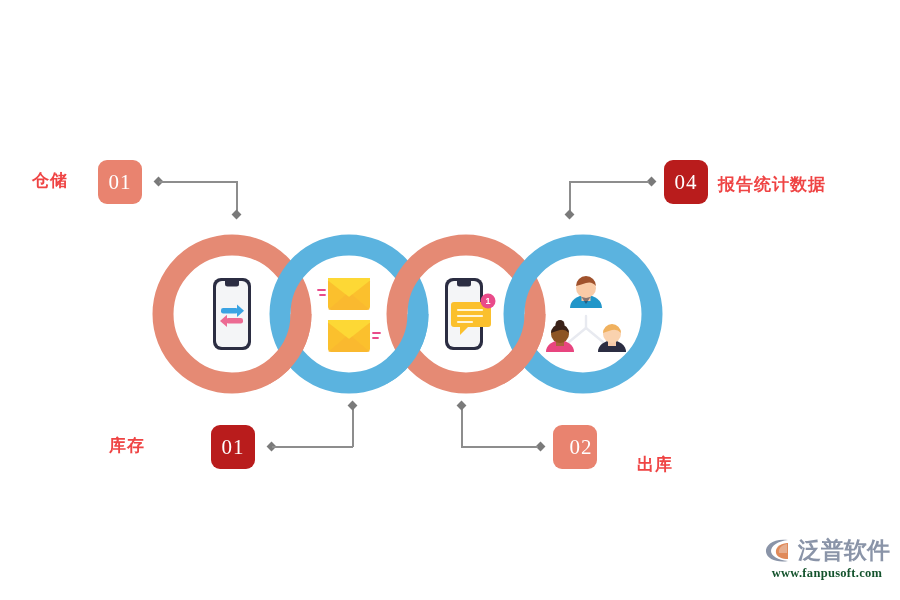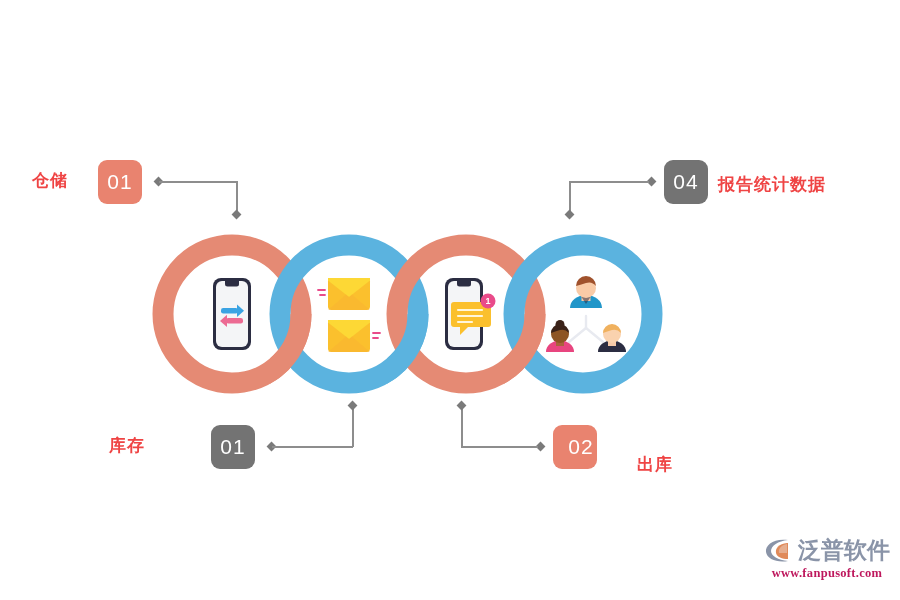--- a/index.html
+++ b/index.html
@@ -36,23 +36,24 @@
     width: 44px;
     height: 44px;
     border-radius: 9px;
     display: flex;
     align-items: center;
     justify-content: center;
     font-size: 21px;
     color: #ffffff;
     letter-spacing: 1px;
     box-sizing: border-box;
+    font-family: Liberation Serif, serif;
   }
   .badge.salmon { background: #E9836F; }
-  .badge.blue   { background: #737373; }
+  .badge.blue   { background: #b91c1c; }
 
   
   .conn {
     position: absolute;
     background: #8d8d8d;
   }
   .conn.h { height: 1.6px; }
   .conn.v { width: 1.6px; }
   .diamond {
     position: absolute;
@@ -89,21 +90,21 @@
     font-weight: bold;
     color: #8a94a8;
     letter-spacing: 0px;
     line-height: 1;
   }
   .wm-url {
     margin-top: 3px;
     font-family: "Liberation Serif", "DejaVu Serif", serif;
     font-size: 12.5px;
     font-weight: bold;
-    color: #be185d;
+    color: #14532d;
     letter-spacing: 0.3px;
     line-height: 1;
   }
 </style>
 </head>
 <body>
 
 <div id="stage">
 
   <svg class="rings" width="900" height="600" viewBox="0 0 900 600">

